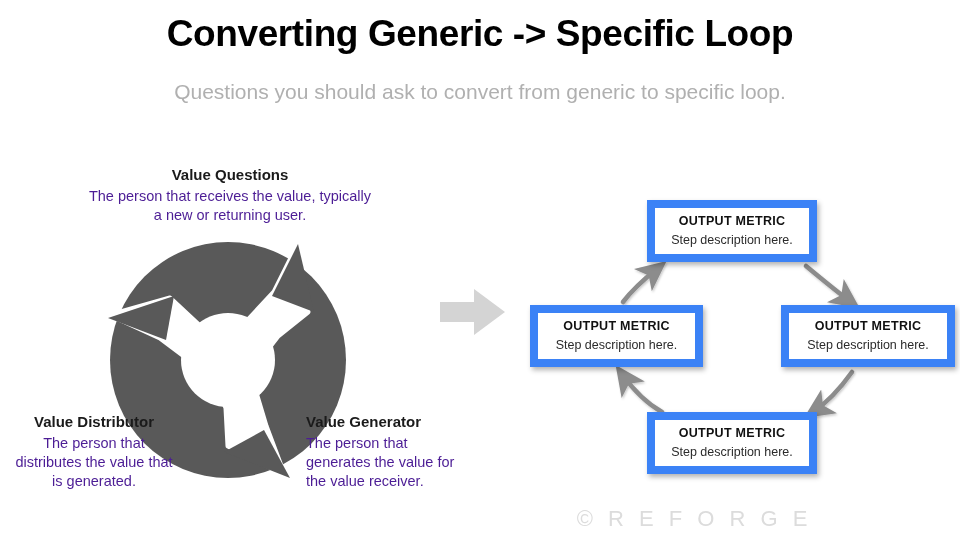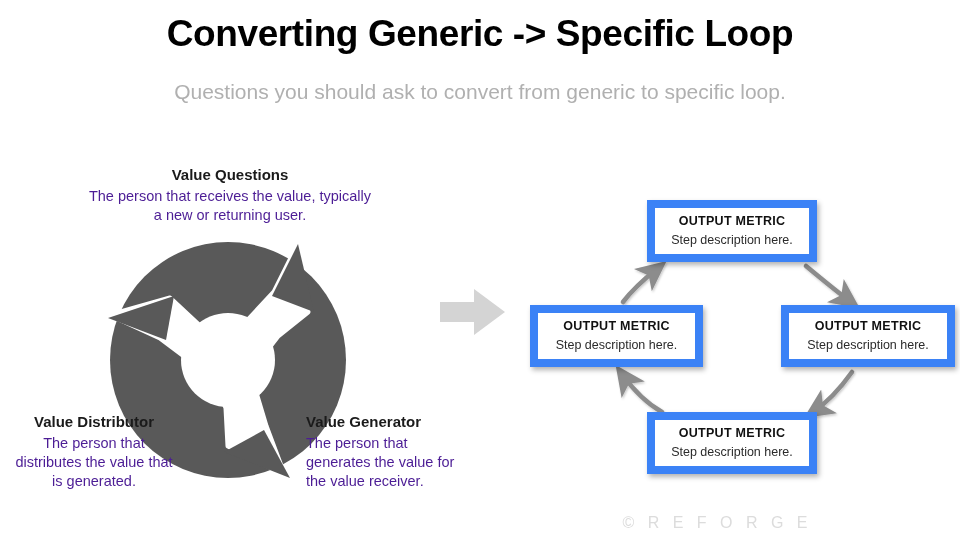--- a/index.html
+++ b/index.html
@@ -152,21 +152,21 @@
   .box-top    { left: 137px; top: 10px;  width: 170px; height: 62px; }
   .box-right  { left: 271px; top: 115px; width: 174px; height: 62px; }
   .box-bottom { left: 137px; top: 222px; width: 170px; height: 62px; }
   .box-left   { left: 20px;  top: 115px; width: 173px; height: 62px; }
 
   
   .watermark {
     position: absolute;
     right: 20px;
     bottom: 8px;
-    font-size: 16px;
+    font-size: 22px;
     color: #dcdcdc;
     letter-spacing: 4.5px;
     font-weight: normal;
     white-space: nowrap;
   }
 </style>
 </head>
 <body>
 
 <div id="slide">

